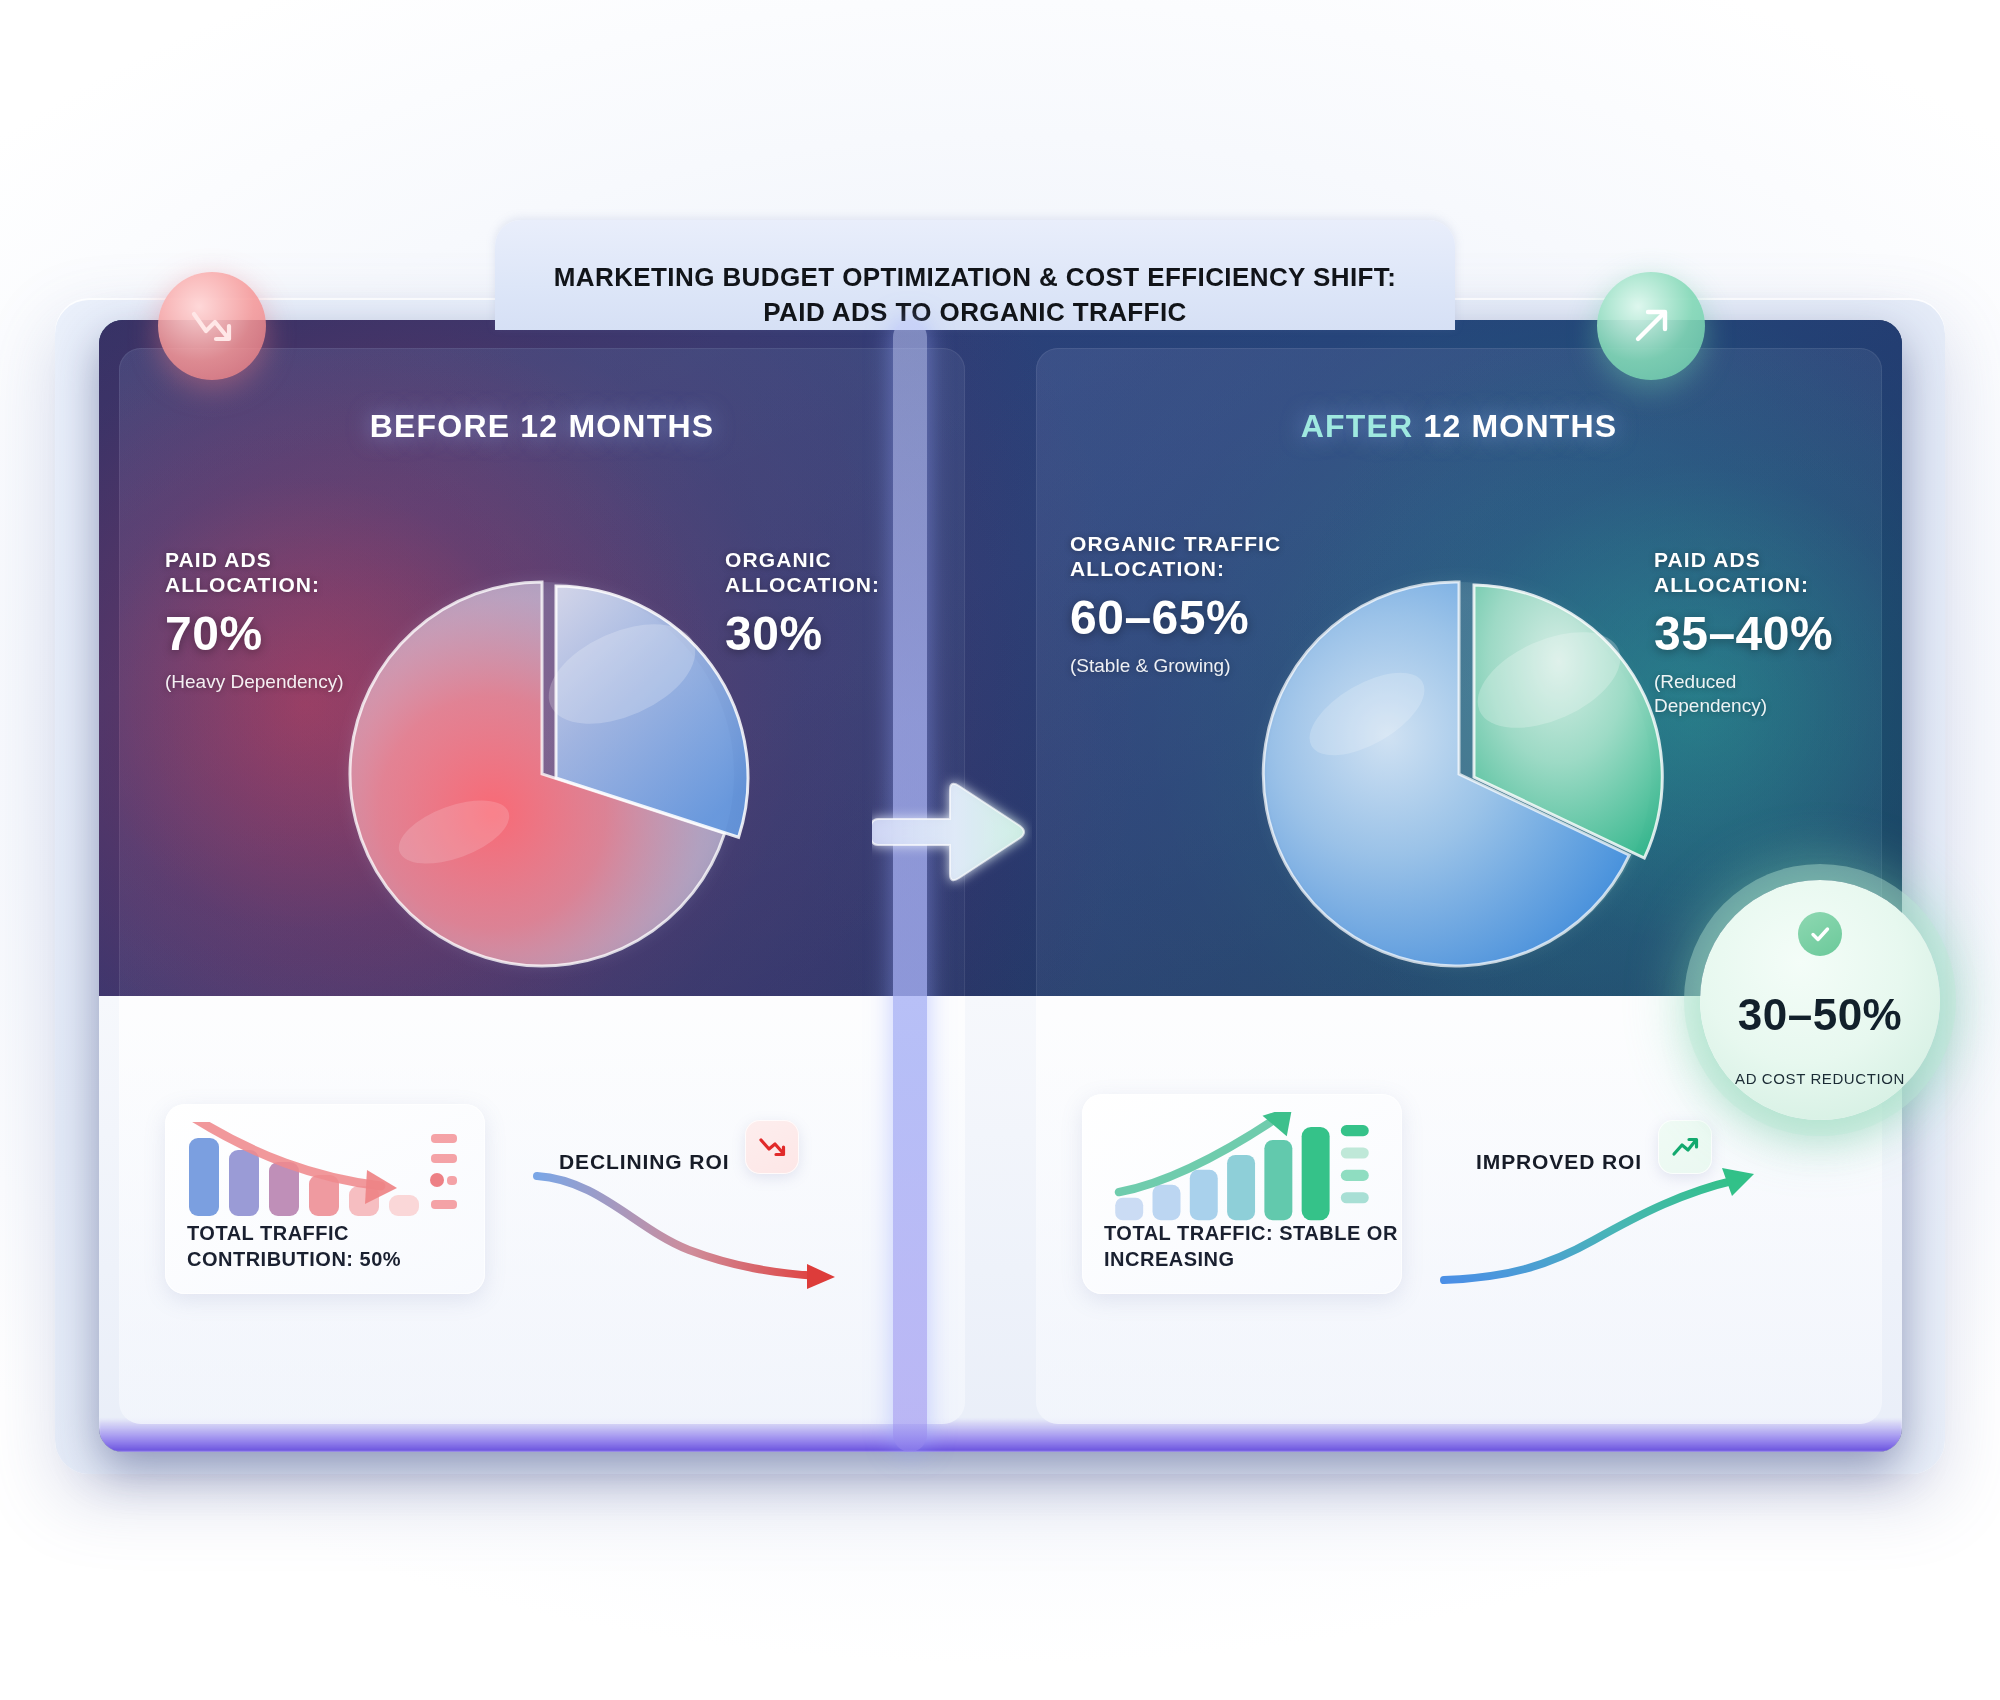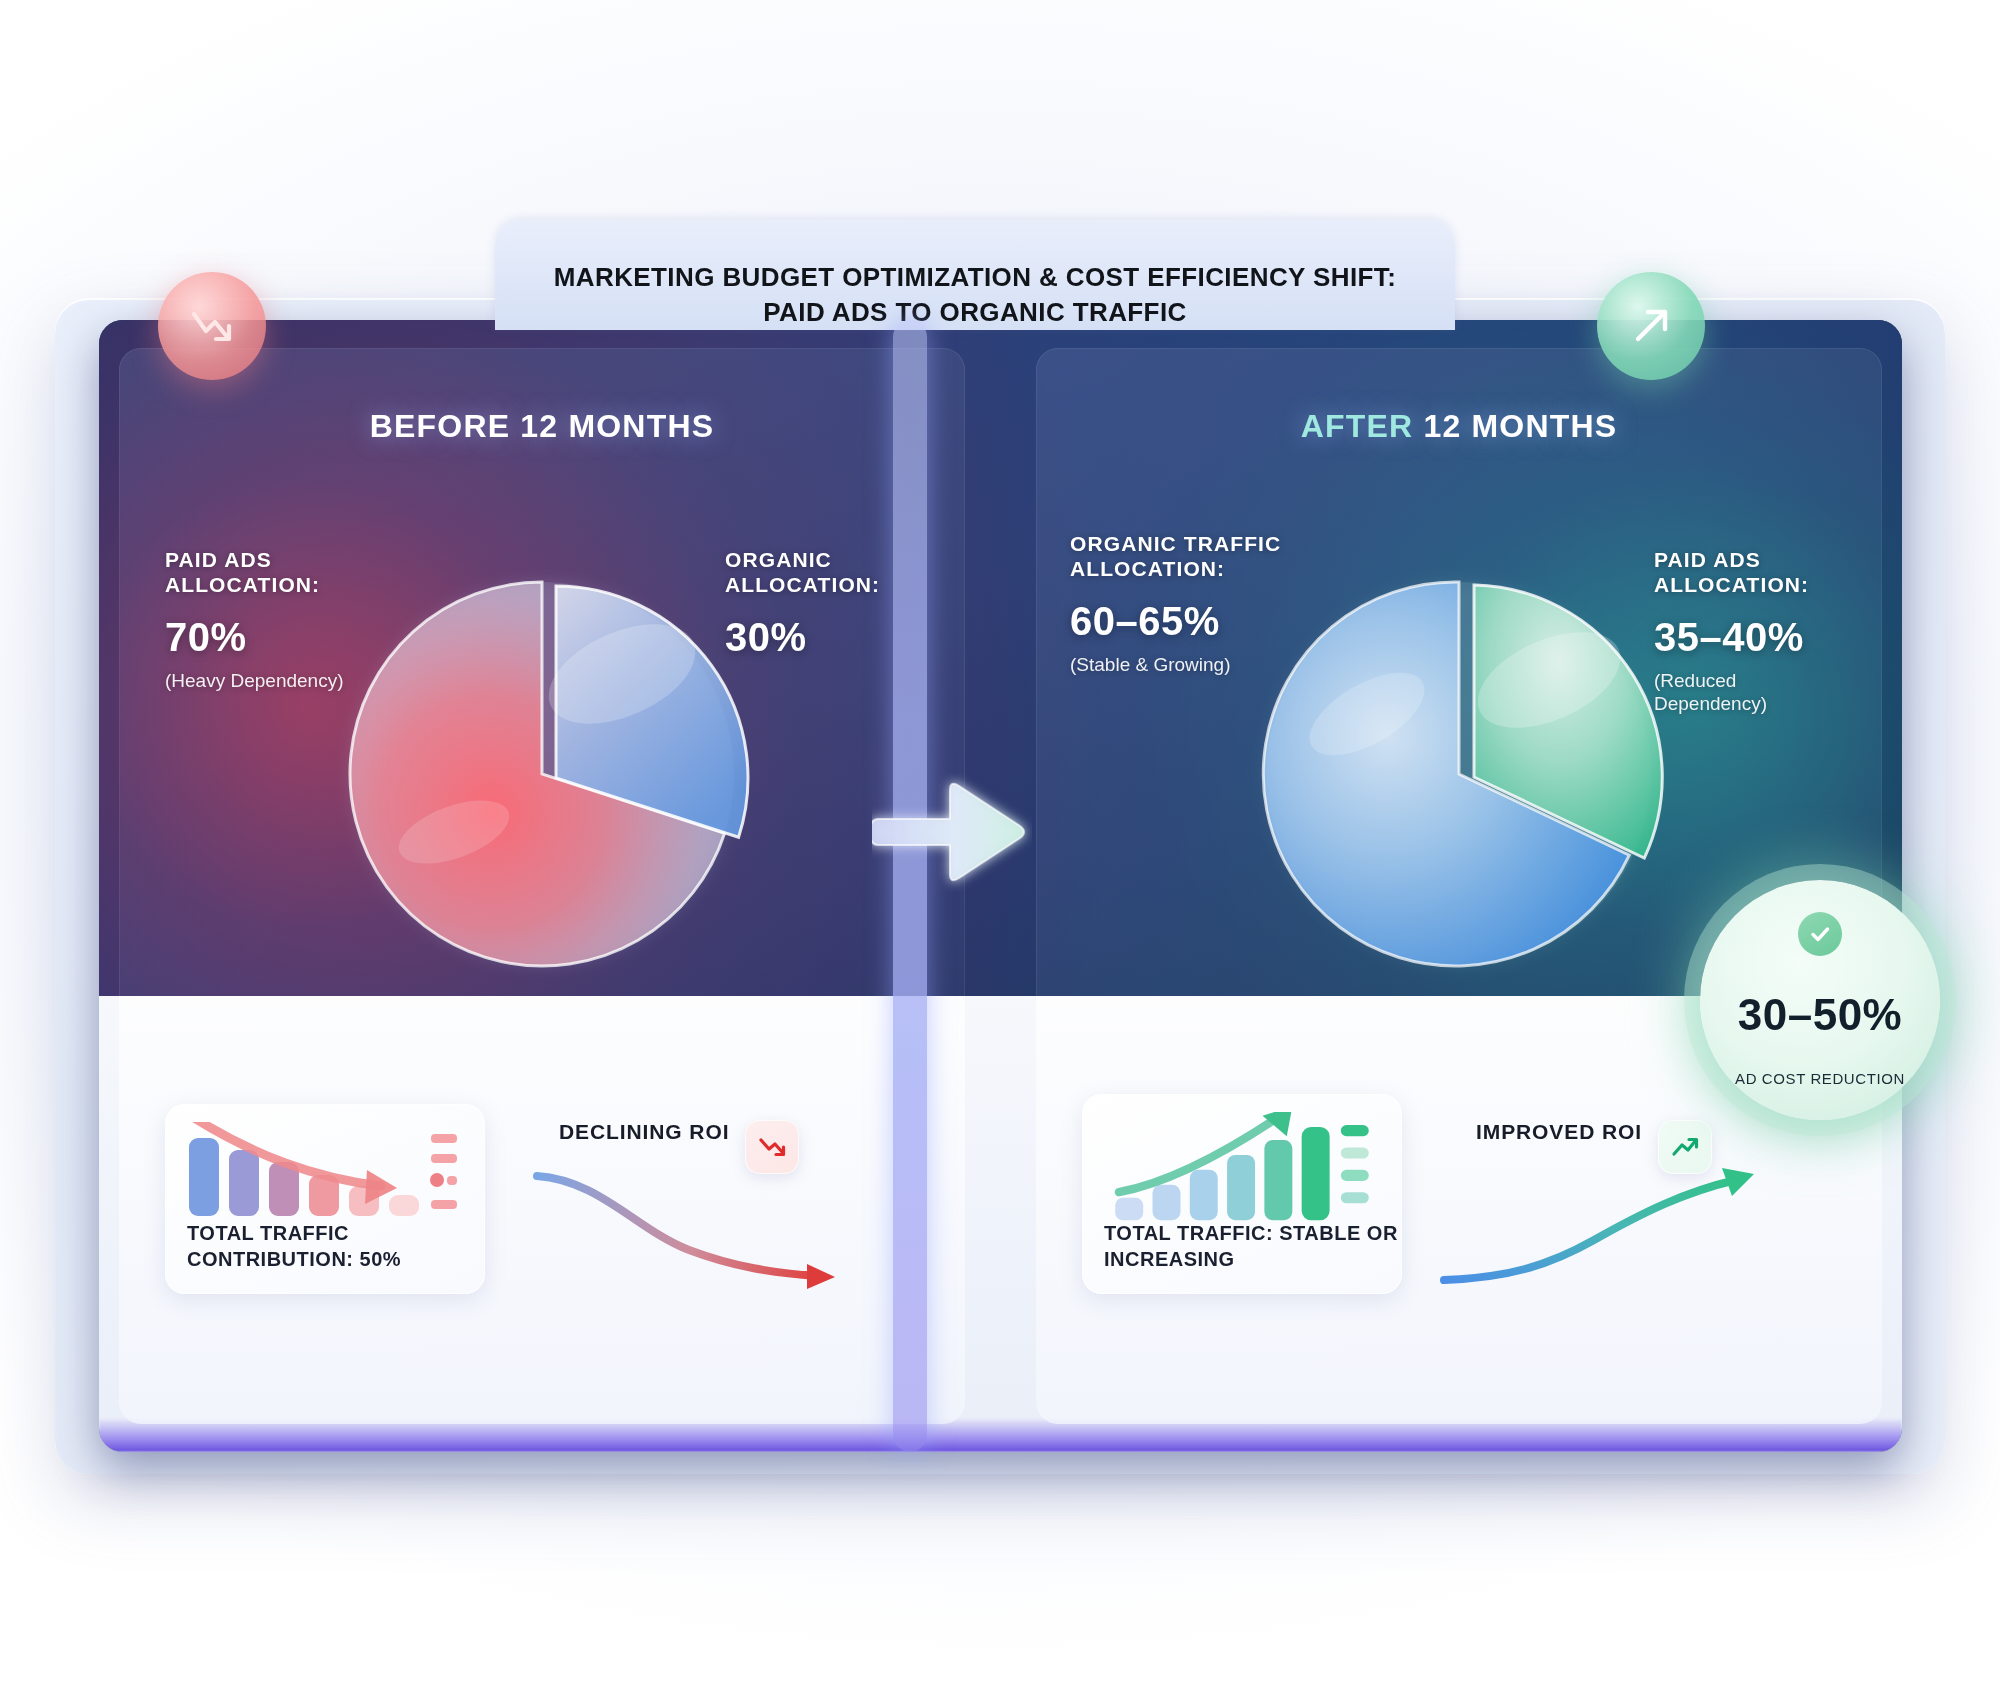--- a/index.html
+++ b/index.html
@@ -161,23 +161,23 @@
     line-height: 1.18;
   }
   .alloc .lbl {
     font-size: 21px;
     font-weight: 600;
     letter-spacing: 1.1px;
     text-transform: uppercase;
     text-shadow: 0 1px 6px rgba(0,0,0,0.35);
   }
   .alloc .val {
-    font-size: 40px;
+    font-size: 48px;
     font-weight: 700;
-    margin-top: 16px;
+    margin-top: 8px;
     letter-spacing: 0.5px;
     text-shadow: 0 2px 10px rgba(0,0,0,0.35);
   }
   .alloc .sub {
     font-size: 19px;
     font-weight: 400;
     margin-top: 8px;
     color: rgba(255,255,255,0.92);
     line-height: 1.25;
     text-shadow: 0 1px 6px rgba(0,0,0,0.30);
@@ -211,21 +211,21 @@
     text-transform: uppercase;
   }
 
   .mini-bars { position: absolute; left: 20px; top: 18px; width: 280px; height: 110px; }
 
   
   .roi {
     position: absolute;
     z-index: 5;
     display: flex;
-    align-items: flex-start;
+    align-items: flex-end;
     gap: 16px;
   }
   .roi .roi-text {
     font-size: 21px;
     font-weight: 700;
     letter-spacing: 0.9px;
     color: #171c28;
     text-transform: uppercase;
     white-space: nowrap;
   }

